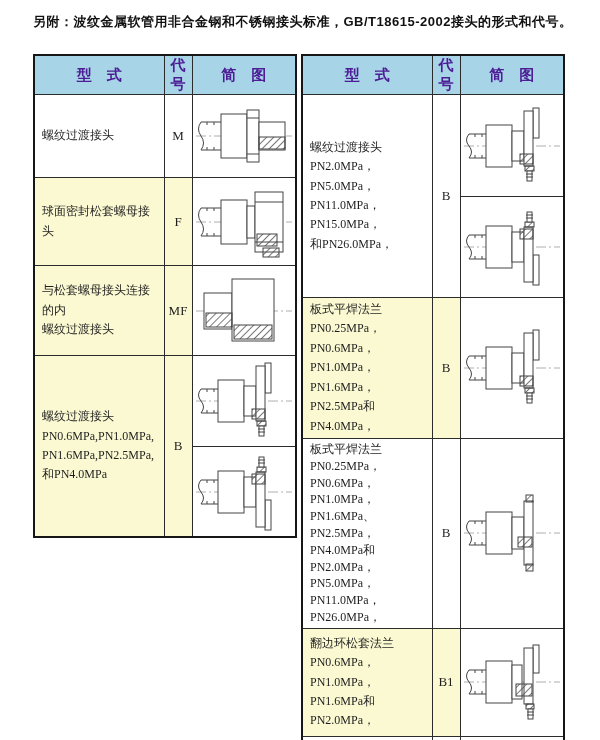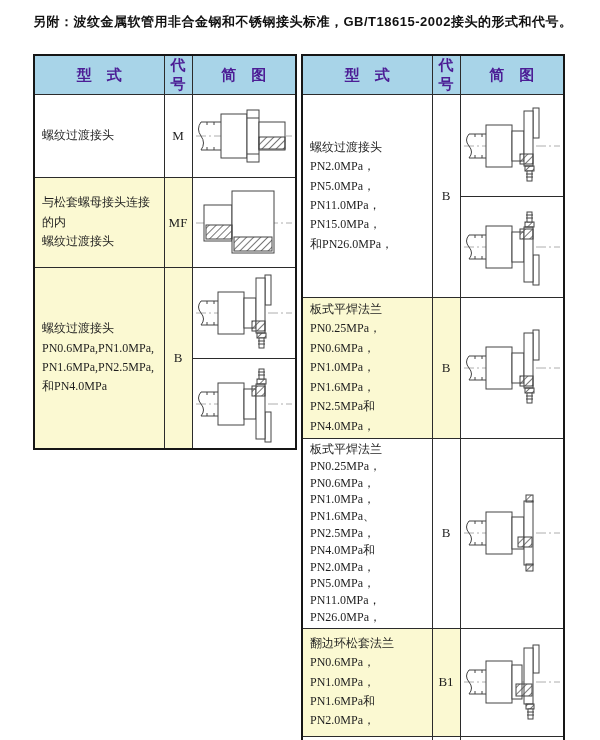--- a/index.html
+++ b/index.html
@@ -72,20 +72,38 @@
                   <path d="M7 26 H27 M7 54 H27" stroke="#444" stroke-width="1" fill="none"></path>
                   <path d="M7 26 q -5 7 0 14 q 5 7 0 14" stroke="#444" stroke-width="1" fill="none"></path>
                   <path d="M13 26 v3 M20 26 v3 M13 51 v3 M20 51 v3" stroke="#444" stroke-width="1" fill="none"></path>
                   <rect x="27" y="18" width="26" height="44" fill="#ffffff" stroke="#444" stroke-width="1"></rect>
                   <rect x="53" y="14" width="12" height="52" fill="#ffffff" stroke="#444" stroke-width="1"></rect>
                   <path d="M53 22 H65 M53 58 H65" stroke="#444" stroke-width="1" fill="none"></path>
                   <rect x="65" y="26" width="26" height="28" fill="#ffffff" stroke="#444" stroke-width="1"></rect>
                   <rect x="65" y="41" width="26" height="12" fill="url(#hx)" stroke="#444" stroke-width="1"></rect>
                 </svg></span></td>
       </tr>
+      <tr style="height:88px">
+        <td class="c-type hl">
+              <div class="type-text">球面密封松套螺母接头</div>
+            </td>
+        <td class="c-code hl">F</td>
+        <td class="c-diag"><span class="dwg"><svg width="100" height="80" viewBox="0 0 100 80">
+                  <line x1="2" y1="40" x2="98" y2="40" stroke="#999" stroke-width="0.8" stroke-dasharray="10 3 2 3"></line>
+                  <path d="M7 26 H27 M7 54 H27" stroke="#444" stroke-width="1" fill="none"></path>
+                  <path d="M7 26 q -5 7 0 14 q 5 7 0 14" stroke="#444" stroke-width="1" fill="none"></path>
+                  <path d="M13 26 v3 M20 26 v3 M13 51 v3 M20 51 v3" stroke="#444" stroke-width="1" fill="none"></path>
+                  <rect x="27" y="18" width="26" height="44" fill="#ffffff" stroke="#444" stroke-width="1"></rect>
+                  <rect x="53" y="24" width="8" height="32" fill="#ffffff" stroke="#444" stroke-width="1"></rect>
+                  <rect x="61" y="10" width="28" height="60" fill="#ffffff" stroke="#444" stroke-width="1"></rect>
+                  <path d="M61 20 H89 M61 60 H89" stroke="#444" stroke-width="1" fill="none"></path>
+                  <rect x="63" y="52" width="20" height="12" fill="url(#hx)" stroke="#444" stroke-width="1"></rect>
+                  <rect x="69" y="66" width="16" height="9" fill="url(#hx)" stroke="#444" stroke-width="1"></rect>
+                </svg></span></td>
+      </tr>
       <tr style="height:90px">
         <td class="c-type hl">
               <div class="type-text">与松套螺母接头连接的内
 螺纹过渡接头</div>
             </td>
         <td class="c-code hl">MF</td>
         <td class="c-diag"><span class="dwg"><svg width="100" height="80" viewBox="0 0 100 80">
                   <line x1="2" y1="40" x2="98" y2="40" stroke="#999" stroke-width="0.8" stroke-dasharray="10 3 2 3"></line>
                   <rect x="10" y="22" width="28" height="36" fill="#ffffff" stroke="#444" stroke-width="1"></rect>
                   <rect x="38" y="8" width="42" height="62" fill="#ffffff" stroke="#444" stroke-width="1"></rect>

